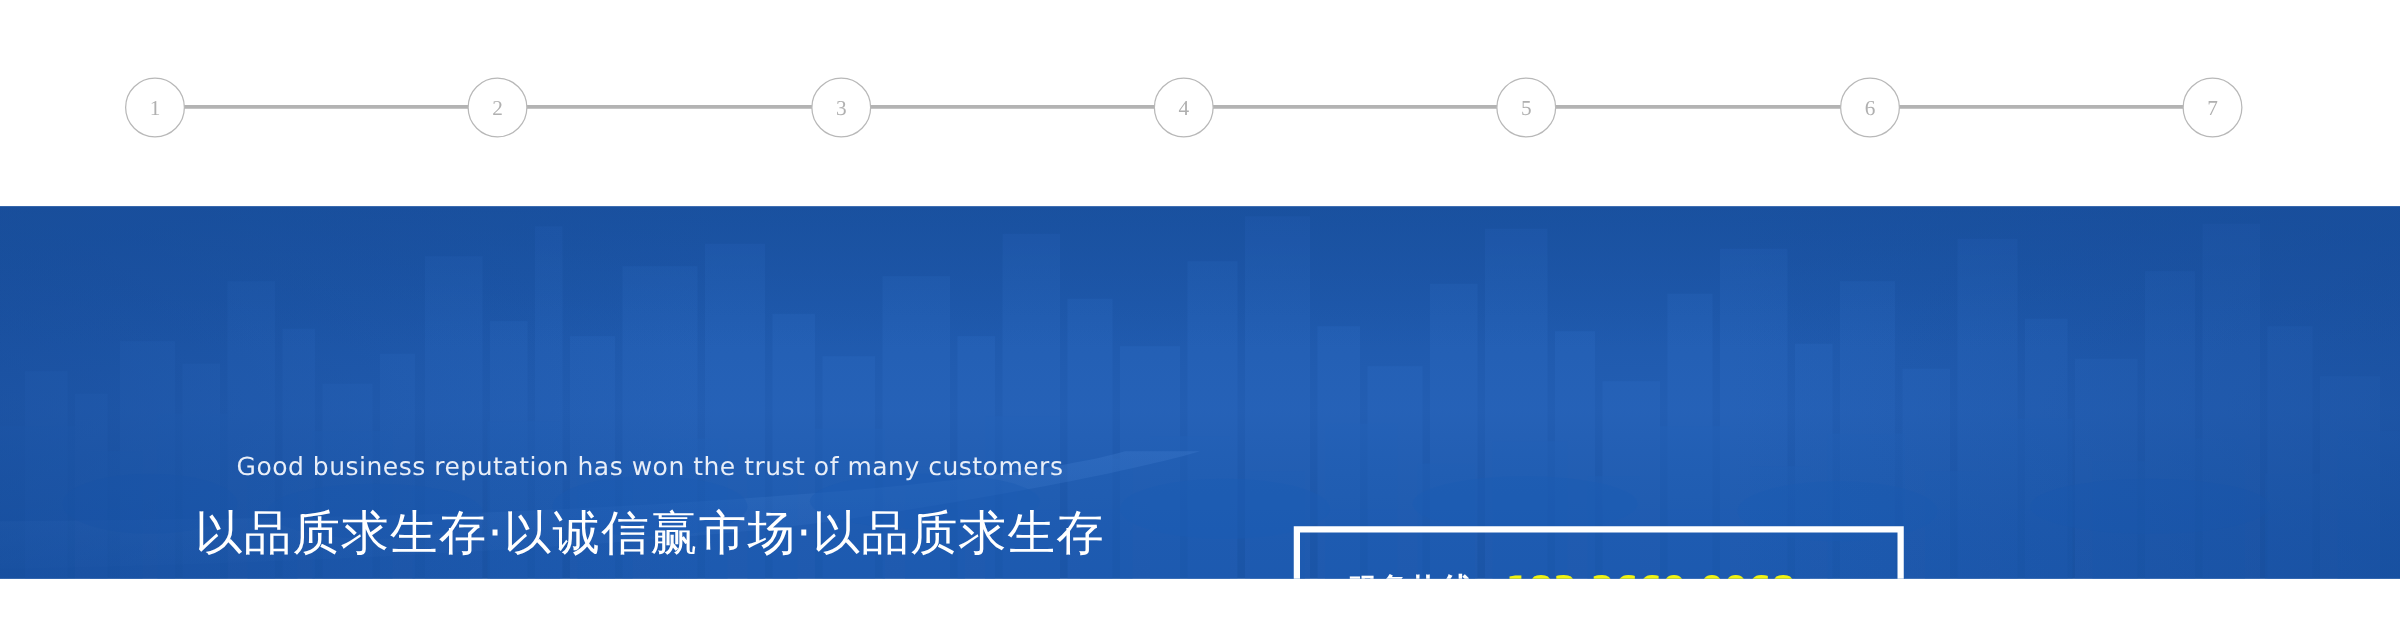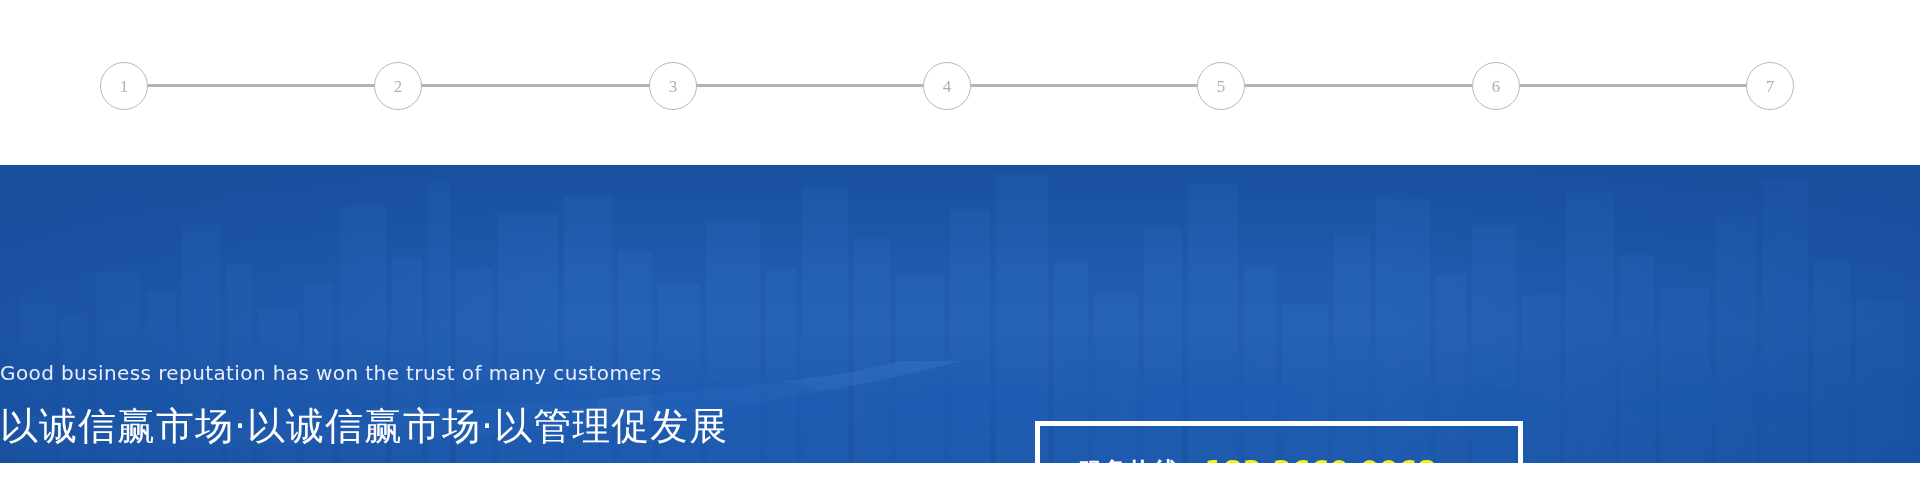--- a/index.html
+++ b/index.html
@@ -44,20 +44,21 @@
     position:absolute; inset:0;
     background:
       linear-gradient(180deg, rgba(25,78,154,0.55) 0%, rgba(25,78,154,0) 38%),
       linear-gradient(90deg, rgba(20,70,145,0.45) 0%, rgba(20,70,145,0) 30%, rgba(20,70,145,0) 72%, rgba(20,70,145,0.40) 100%);
   }
   .skyline { position:absolute; left:0; bottom:0; width:1920px; height:298px; opacity:1; }
 
   
   .slogan {
     position:absolute; left:0; top:196px; width:1040px;
+    text-align:center;
   }
   .slogan-en {
     color:#e8eef8; font-size:20px; letter-spacing:.4px;
     font-family:"DejaVu Sans", sans-serif; font-weight:400;
     white-space:nowrap;
   }
   .slogan-cn {
     margin-top:16px;
     color:#ffffff; font-size:38px; letter-spacing:1px;
     font-family:"DejaVu Sans", sans-serif; font-weight:400;
@@ -240,21 +241,21 @@
         <ellipse cx="1220" cy="238" rx="90" ry="22"></ellipse>
         <ellipse cx="1470" cy="244" rx="80" ry="24"></ellipse>
         <ellipse cx="1720" cy="240" rx="96" ry="22"></ellipse>
       </g>
     </svg>
 
     <div class="banner-grad"></div>
 
     <div class="slogan">
       <div class="slogan-en">Good business  reputation has  won  the  trust  of  many  customers</div>
-      <div class="slogan-cn">以诚信赢市场·以诚信赢市场·以管理促发展</div>
+      <div class="slogan-cn">以品质求生存·以诚信赢市场·以品质求生存</div>
 
     </div>
 
     <div class="hotline">
       <div class="hotline-frame"></div>
       <div class="hotline-rows">
         <div class="hotline-row">
           <span class="hotline-label">服务热线：</span>
           <span class="hotline-num">183-2660-0068</span>
         </div>

